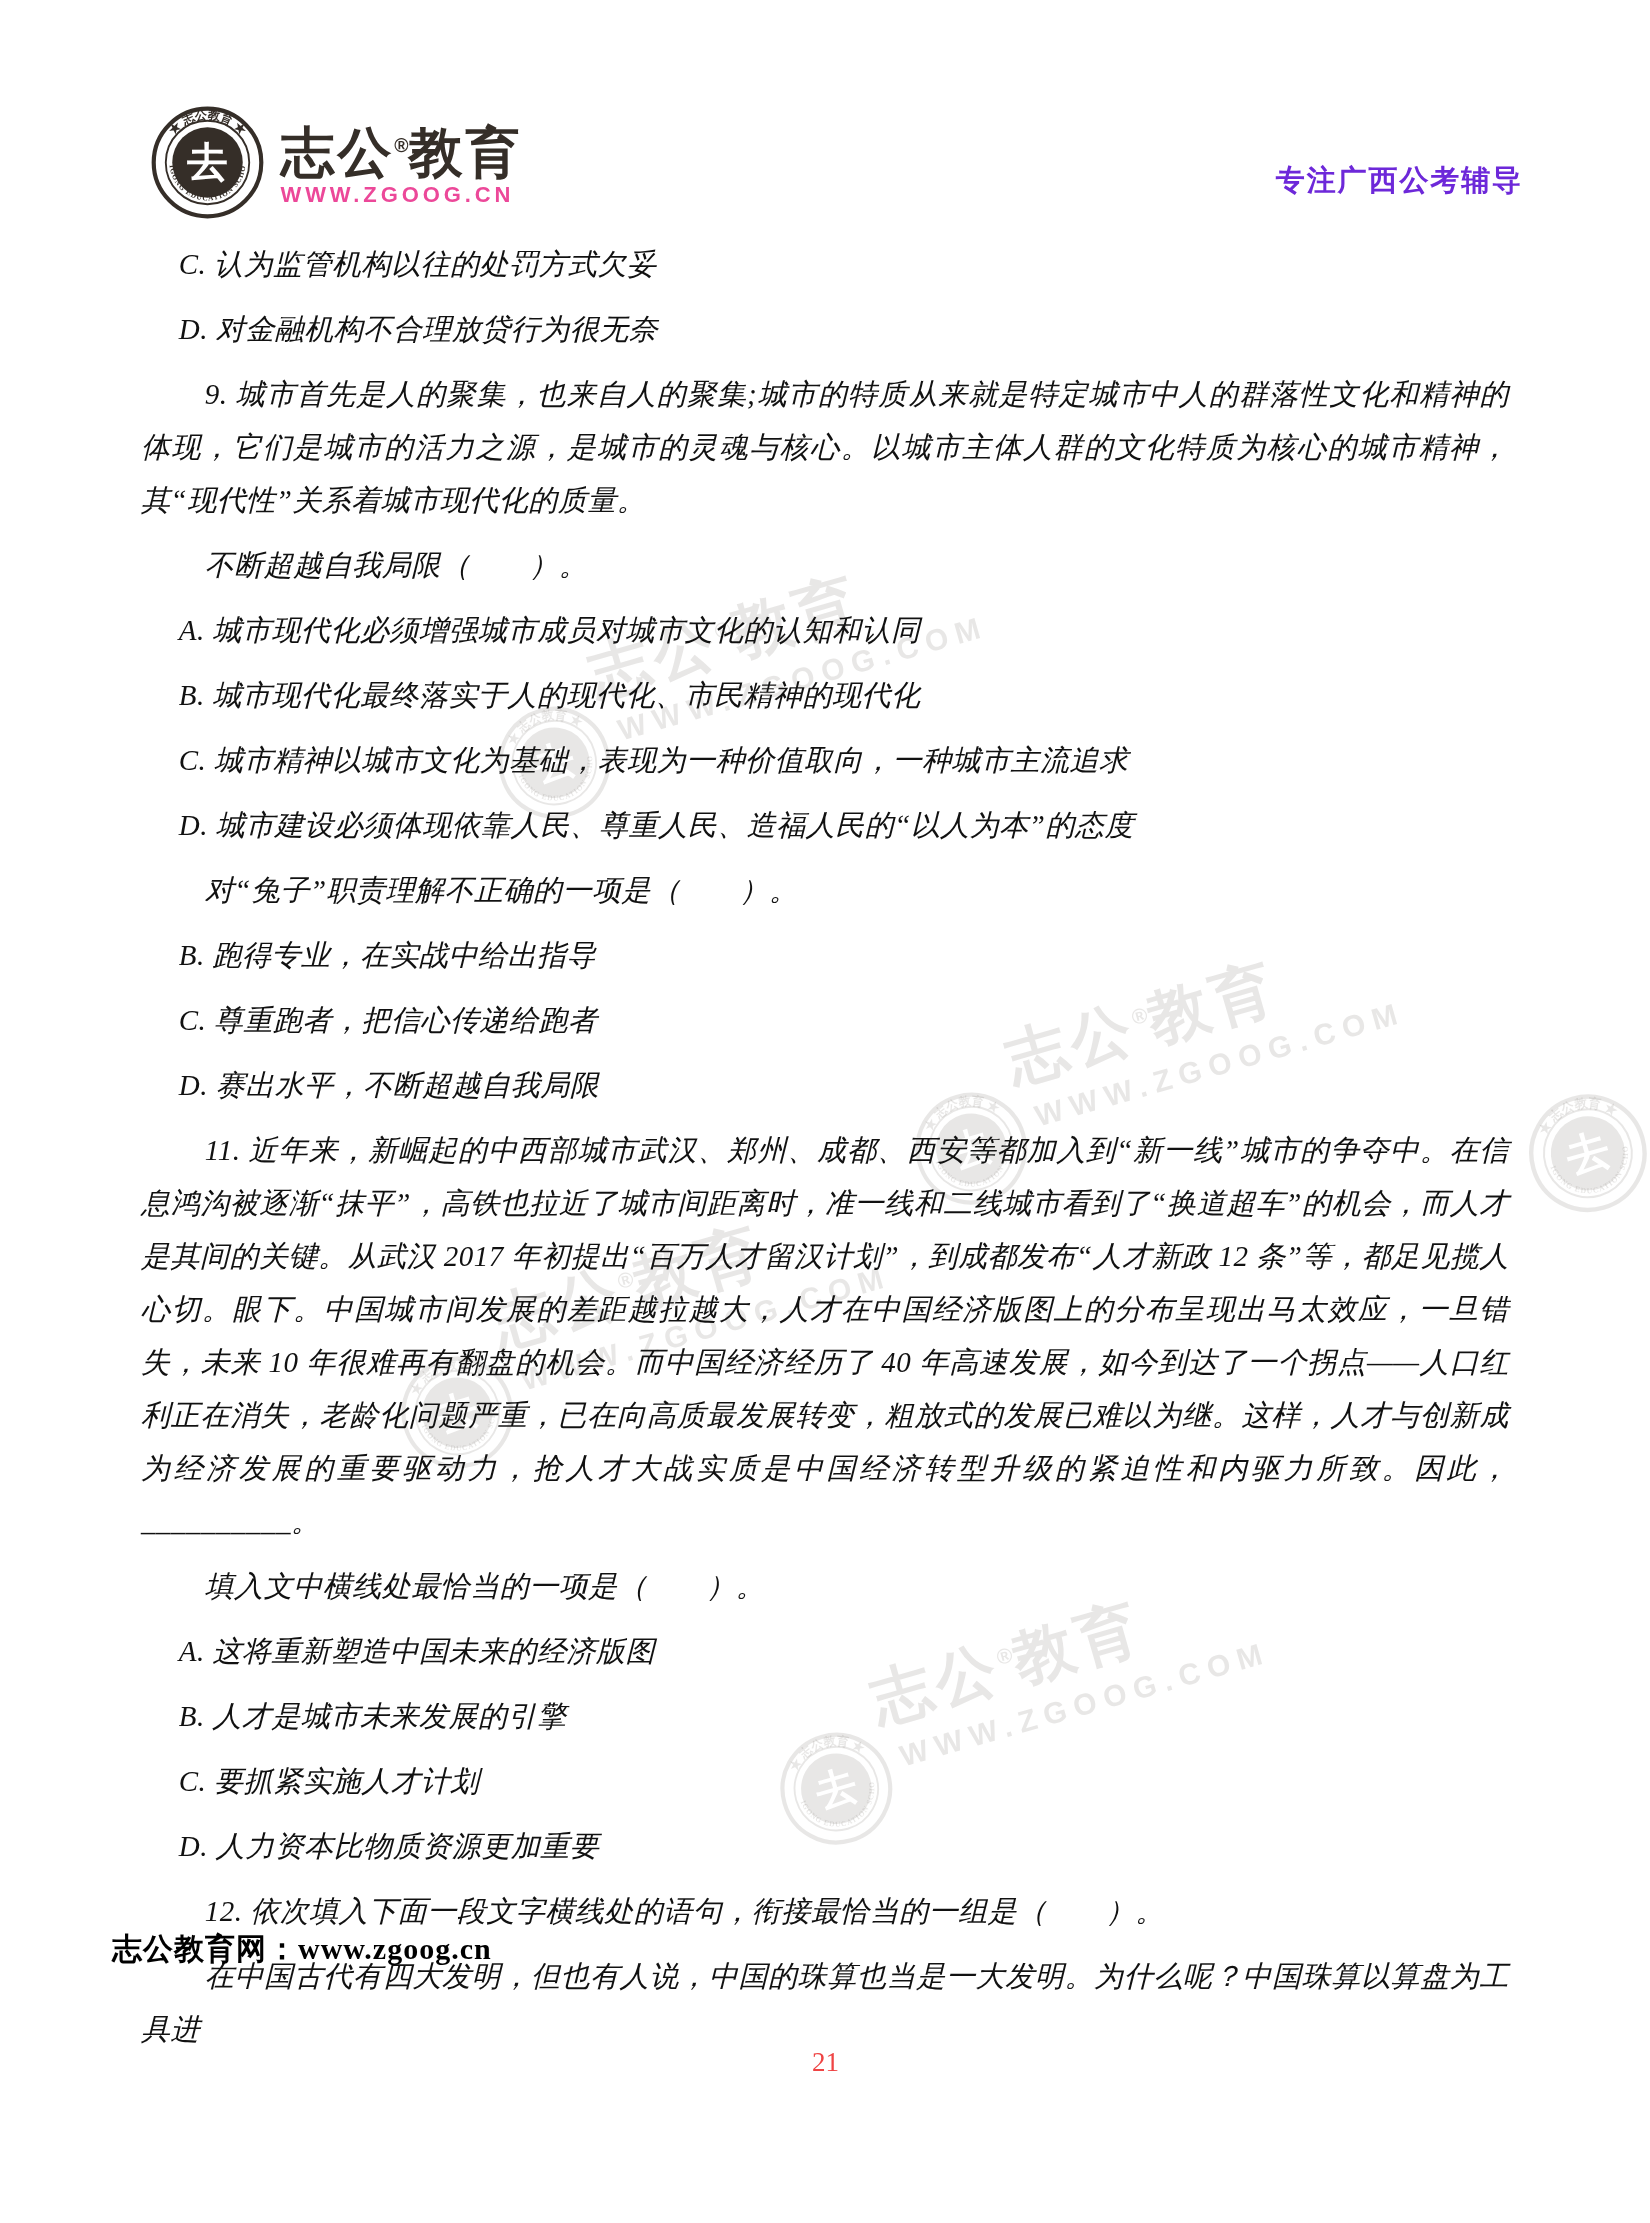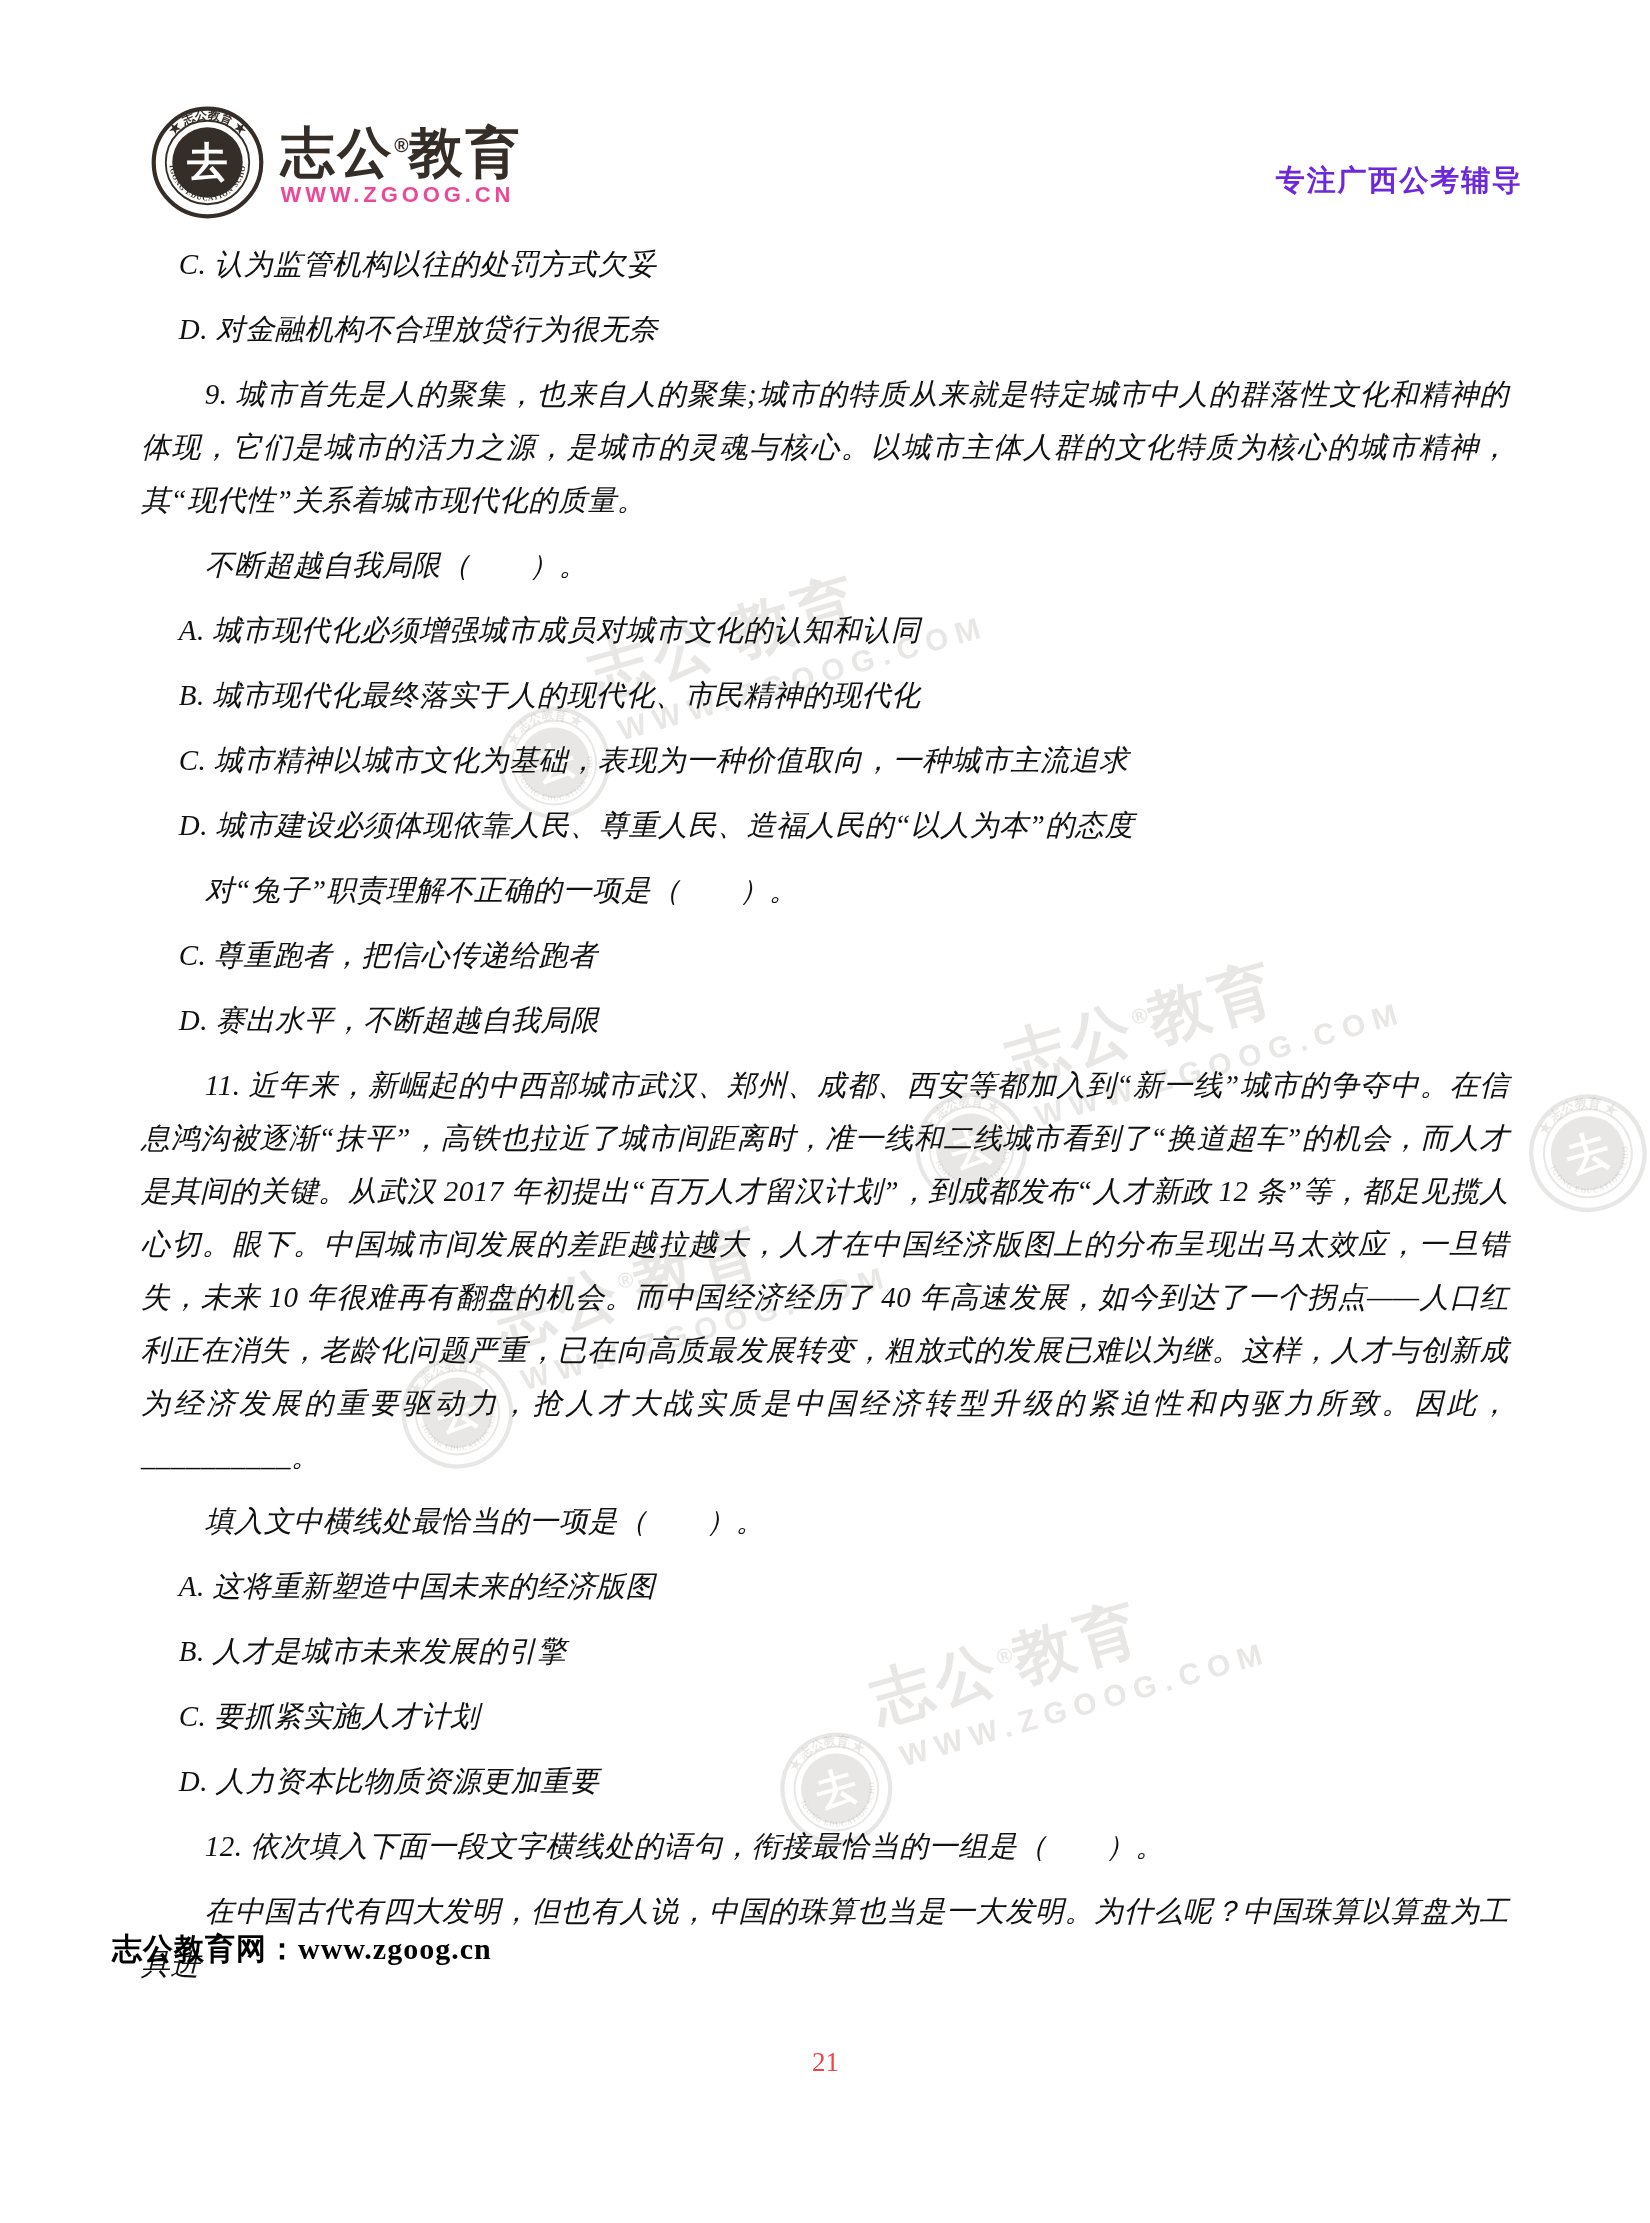--- a/index.html
+++ b/index.html
@@ -161,20 +161,21 @@
   <div class="content">
     <p class="opt">C. 认为监管机构以往的处罚方式欠妥</p>
     <p class="opt">D. 对金融机构不合理放贷行为很无奈</p>
     <p class="para">9. 城市首先是人的聚集，也来自人的聚集;城市的特质从来就是特定城市中人的群落性文化和精神的体现，它们是城市的活力之源，是城市的灵魂与核心。以城市主体人群的文化特质为核心的城市精神，其“现代性”关系着城市现代化的质量。</p>
     <p class="q">不断超越自我局限（　　）。</p>
     <p class="opt">A. 城市现代化必须增强城市成员对城市文化的认知和认同</p>
     <p class="opt">B. 城市现代化最终落实于人的现代化、市民精神的现代化</p>
     <p class="opt">C. 城市精神以城市文化为基础，表现为一种价值取向，一种城市主流追求</p>
     <p class="opt">D. 城市建设必须体现依靠人民、尊重人民、造福人民的“以人为本”的态度</p>
     <p class="q">对“兔子”职责理解不正确的一项是（　　）。</p>
+    <p class="opt">B. 跑得专业，在实战中给出指导</p>
     <p class="opt">C. 尊重跑者，把信心传递给跑者</p>
     <p class="opt">D. 赛出水平，不断超越自我局限</p>
     <p class="para">11. 近年来，新崛起的中西部城市武汉、郑州、成都、西安等都加入到“新一线”城市的争夺中。在信息鸿沟被逐渐“抹平”，高铁也拉近了城市间距离时，准一线和二线城市看到了“换道超车”的机会，而人才是其间的关键。从武汉 2017 年初提出“百万人才留汉计划”，到成都发布“人才新政 12 条”等，都足见揽人心切。眼下。中国城市间发展的差距越拉越大，人才在中国经济版图上的分布呈现出马太效应，一旦错失，未来 10 年很难再有翻盘的机会。而中国经济经历了 40 年高速发展，如今到达了一个拐点——人口红利正在消失，老龄化问题严重，已在向高质最发展转变，粗放式的发展已难以为继。这样，人才与创新成为经济发展的重要驱动力，抢人才大战实质是中国经济转型升级的紧迫性和内驱力所致。因此，__________。</p>
     <p class="q">填入文中横线处最恰当的一项是（　　）。</p>
     <p class="opt">A. 这将重新塑造中国未来的经济版图</p>
     <p class="opt">B. 人才是城市未来发展的引擎</p>
     <p class="opt">C. 要抓紧实施人才计划</p>
     <p class="opt">D. 人力资本比物质资源更加重要</p>
     <p class="para">12. 依次填入下面一段文字横线处的语句，衔接最恰当的一组是（　　）。</p>
     <p class="para">在中国古代有四大发明，但也有人说，中国的珠算也当是一大发明。为什么呢？中国珠算以算盘为工具进</p>

